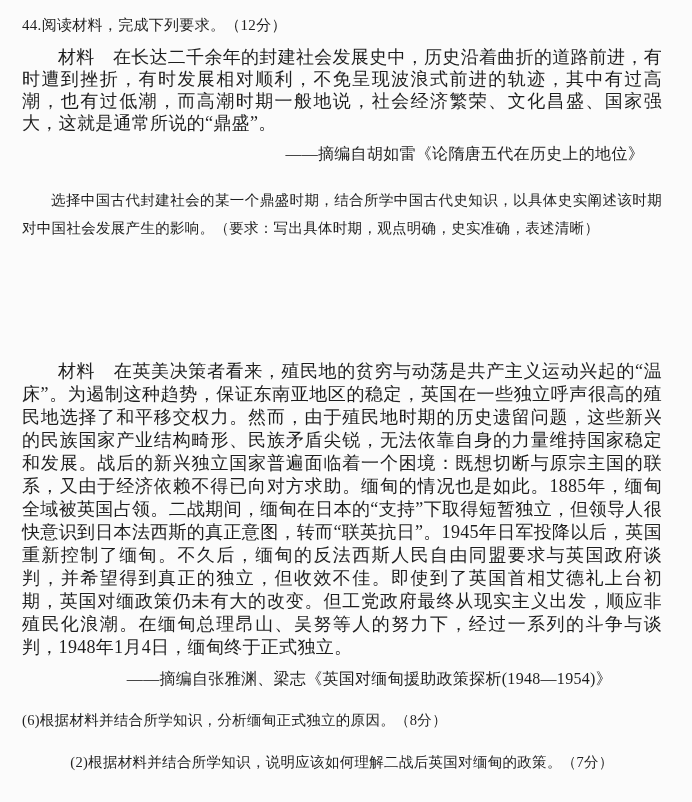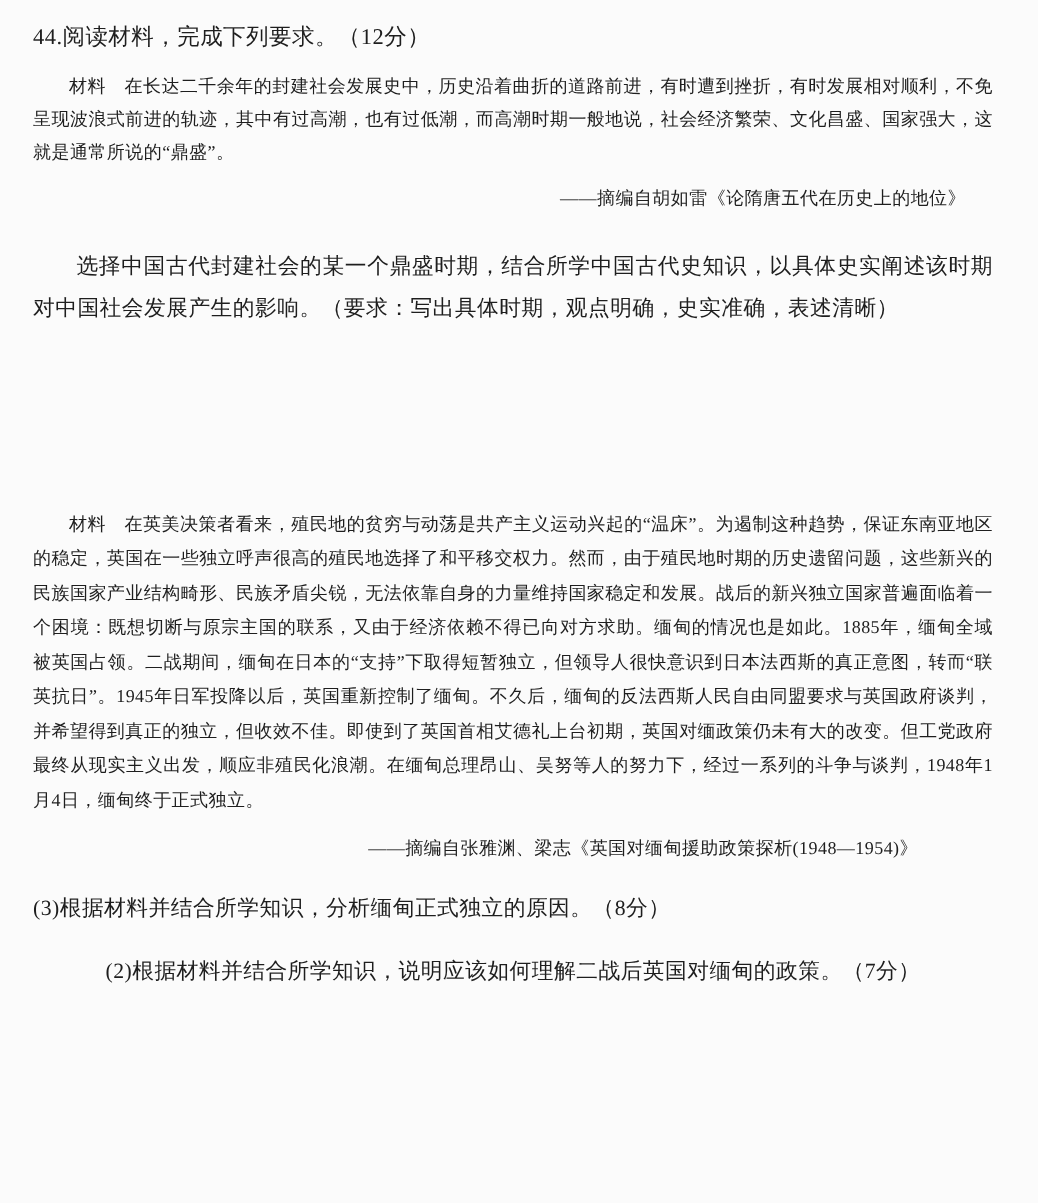--- a/index.html
+++ b/index.html
@@ -23,32 +23,32 @@
     }
     .q-heading {
       margin: 0;
       font-size: 15px;
       line-height: 22px;
       font-weight: 400;
       letter-spacing: 0.3px;
     }
     .material {
       margin: 10px 0 0 0;
-      font-size: 12px;
+      font-size: 18px;
       line-height: 22px;
       text-align: justify;
       text-indent: 2em;
       letter-spacing: 0.3px;
     }
     .material-45 {
       line-height: 23px;
     }
     .source {
       margin: 10px 0 0 0;
-      font-size: 12px;
+      font-size: 16px;
       line-height: 20px;
       text-align: right;
       letter-spacing: 0.3px;
     }
     .source-44 { padding-right: 18px; }
     .source-45 { padding-right: 50px; text-align: right; }
     .task {
       margin: 22px 0 0 0;
       font-size: 14.5px;
       line-height: 28px;
@@ -77,17 +77,17 @@
   <section>
     <p class="q-heading">44.阅读材料，完成下列要求。（12分）</p>
     <p class="material">材料　在长达二千余年的封建社会发展史中，历史沿着曲折的道路前进，有时遭到挫折，有时发展相对顺利，不免呈现波浪式前进的轨迹，其中有过高潮，也有过低潮，而高潮时期一般地说，社会经济繁荣、文化昌盛、国家强大，这就是通常所说的“鼎盛”。</p>
     <p class="source source-44">——摘编自胡如雷《论隋唐五代在历史上的地位》</p>
     <p class="task">选择中国古代封建社会的某一个鼎盛时期，结合所学中国古代史知识，以具体史实阐述该时期对中国社会发展产生的影响。（要求：写出具体时期，观点明确，史实准确，表述清晰）</p>
   </section>
 
   <section class="section-45">
     <p class="material material-45">材料　在英美决策者看来，殖民地的贫穷与动荡是共产主义运动兴起的“温床”。为遏制这种趋势，保证东南亚地区的稳定，英国在一些独立呼声很高的殖民地选择了和平移交权力。然而，由于殖民地时期的历史遗留问题，这些新兴的民族国家产业结构畸形、民族矛盾尖锐，无法依靠自身的力量维持国家稳定和发展。战后的新兴独立国家普遍面临着一个困境：既想切断与原宗主国的联系，又由于经济依赖不得已向对方求助。缅甸的情况也是如此。1885年，缅甸全域被英国占领。二战期间，缅甸在日本的“支持”下取得短暂独立，但领导人很快意识到日本法西斯的真正意图，转而“联英抗日”。1945年日军投降以后，英国重新控制了缅甸。不久后，缅甸的反法西斯人民自由同盟要求与英国政府谈判，并希望得到真正的独立，但收效不佳。即使到了英国首相艾德礼上台初期，英国对缅政策仍未有大的改变。但工党政府最终从现实主义出发，顺应非殖民化浪潮。在缅甸总理昂山、吴努等人的努力下，经过一系列的斗争与谈判，1948年1月4日，缅甸终于正式独立。</p>
     <p class="source source-45">——摘编自张雅渊、梁志《英国对缅甸援助政策探析(1948—1954)》</p>
-    <p class="subq">(3)根据材料并结合所学知识，分析缅甸正式独立的原因。（8分）</p>
+    <p class="subq">(6)根据材料并结合所学知识，分析缅甸正式独立的原因。（8分）</p>
     <p class="subq">(2)根据材料并结合所学知识，说明应该如何理解二战后英国对缅甸的政策。（7分）</p>
   </section>
 
 </div>
 
 </body></html>

